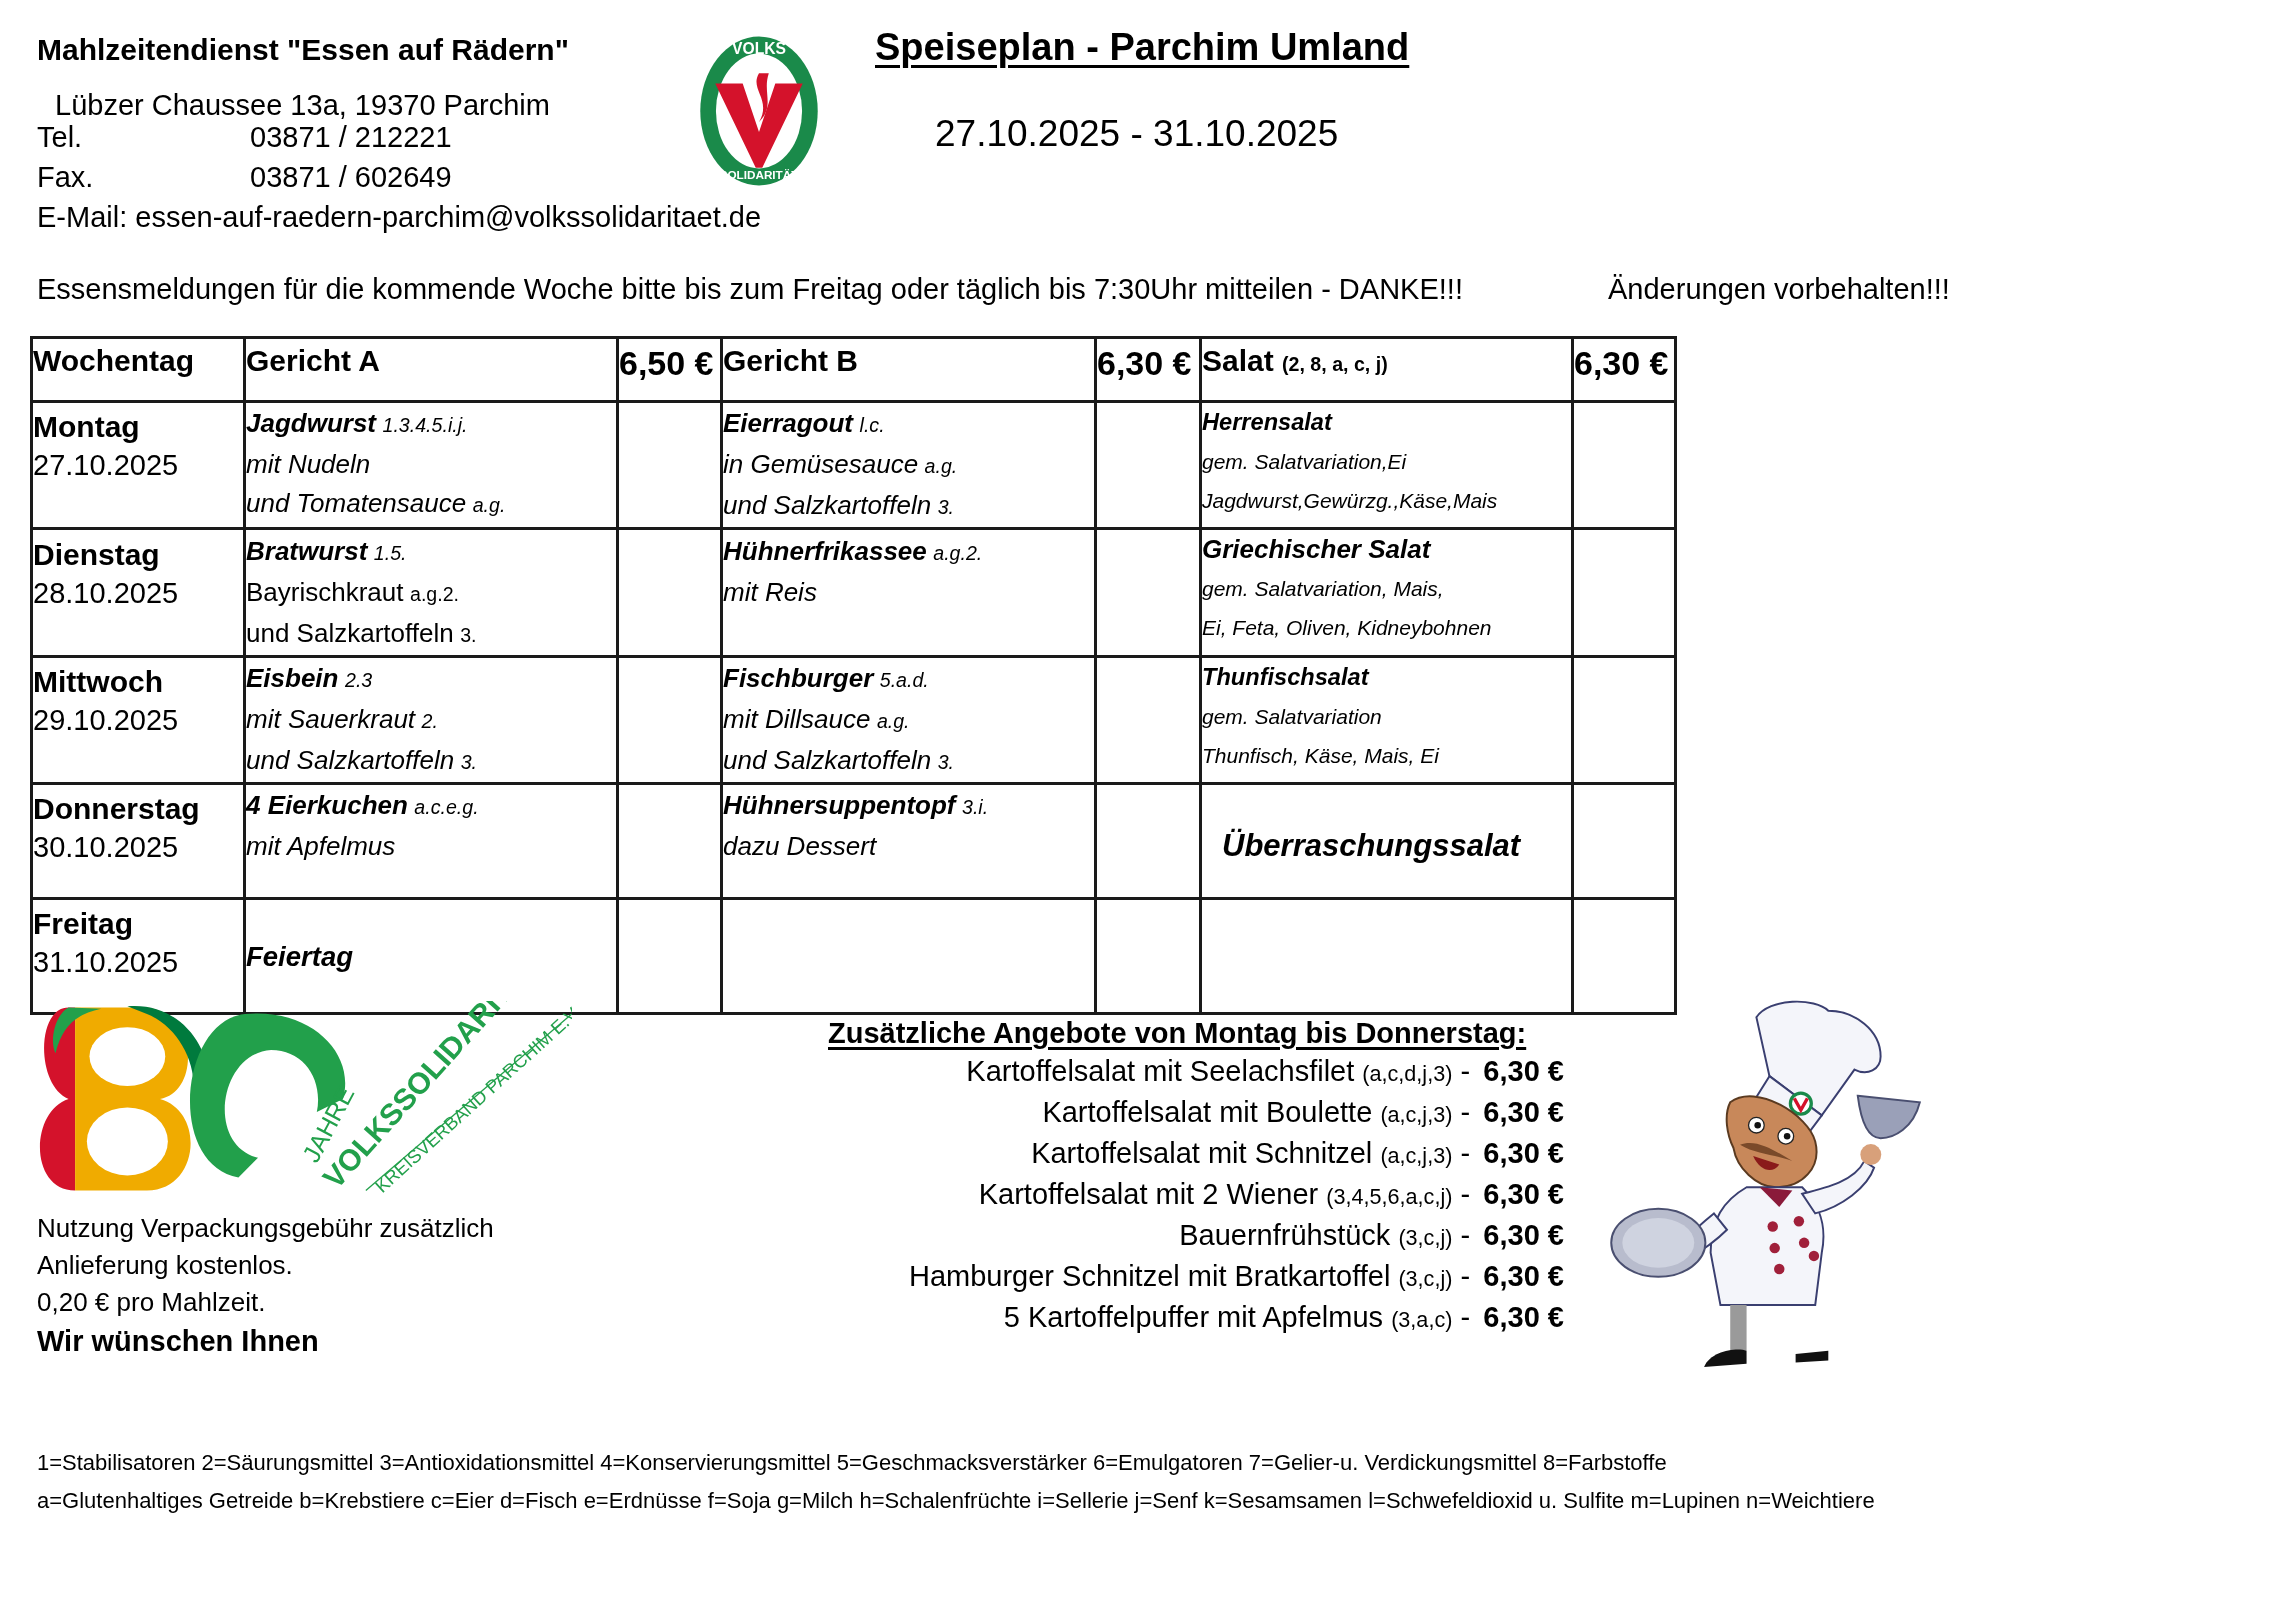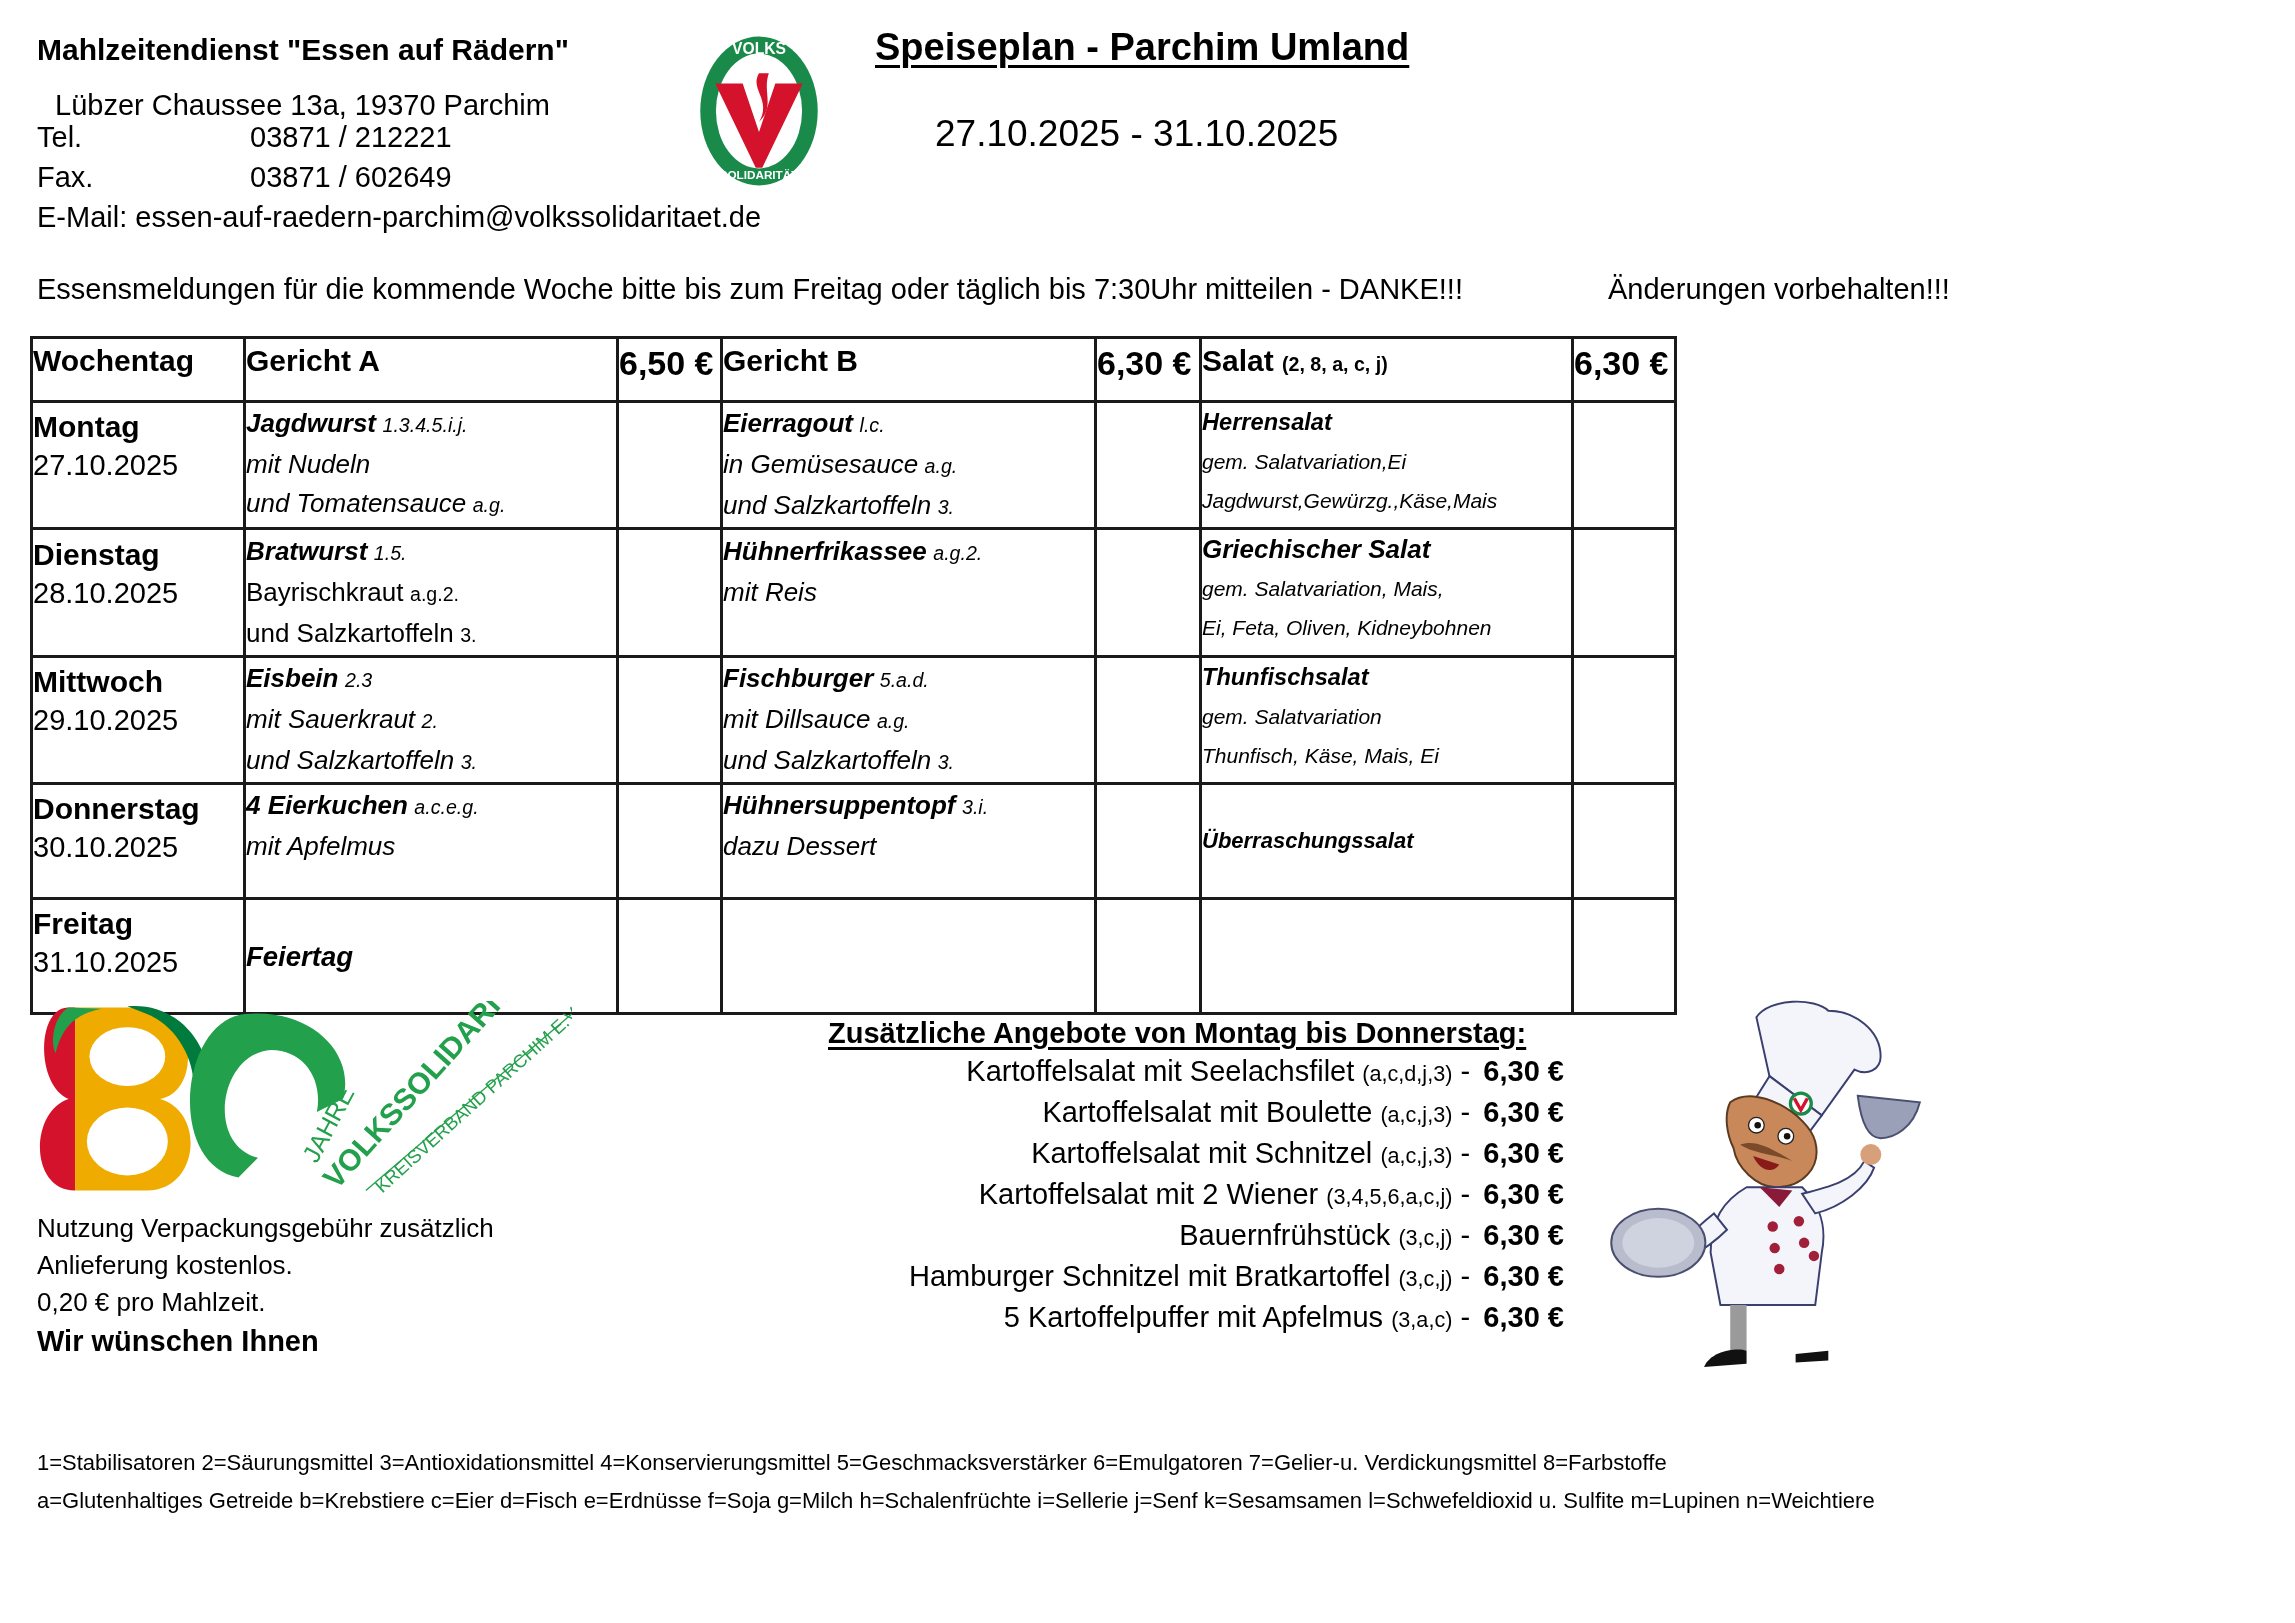--- a/index.html
+++ b/index.html
@@ -23,21 +23,21 @@
   .day-name { font-size:30px; font-weight:bold; margin-top:5.2px; line-height:37px; }
   .day-date { font-size:29px; line-height:41px; }
   .dish { line-height:39px; font-size:26px; font-style:italic; margin-top:1.3px; }
   .dish .main { font-weight:bold; }
   .dish .code { font-size:19.6px; margin-left:6.5px; }
   .dish .line2.upright, .dish .line3.upright { font-style:normal; }
   .salad-title { font-size:23.6px; font-weight:bold; font-style:italic; line-height:39px; }
   .salad-title.big { font-size:26px; }
   .salad-sub { font-size:21px; font-style:italic; line-height:39px; }
   .holiday { font-size:27.5px; font-weight:bold; font-style:italic; margin-top:41px; }
-  .surprise { font-size:22px; font-weight:bold; font-style:italic; margin-top:43px; }
+  .surprise { font-size:31px; font-weight:bold; font-style:italic; margin-top:43px;padding-left:20px; }
 
   .extras-title { left:828px; top:1017px; font-size:29px; font-weight:bold; text-decoration:underline; text-decoration-thickness:2.6px; text-underline-offset:3.9px; }
   .extras { position:absolute; right:731px; top:1052px; text-align:right; }
   .extra-row { font-size:29px; line-height:38px; white-space:nowrap; }
   .extra-row .code { font-size:21.6px; }
   .extra-row .price { font-weight:bold; margin-left:5.2px; }
 
   .info { left:37px; top:1210px; font-size:26px; line-height:37px; }
   .info .bold { font-weight:bold; font-size:29px; line-height:41px; }
   .legend { left:37px; font-size:22px; }

